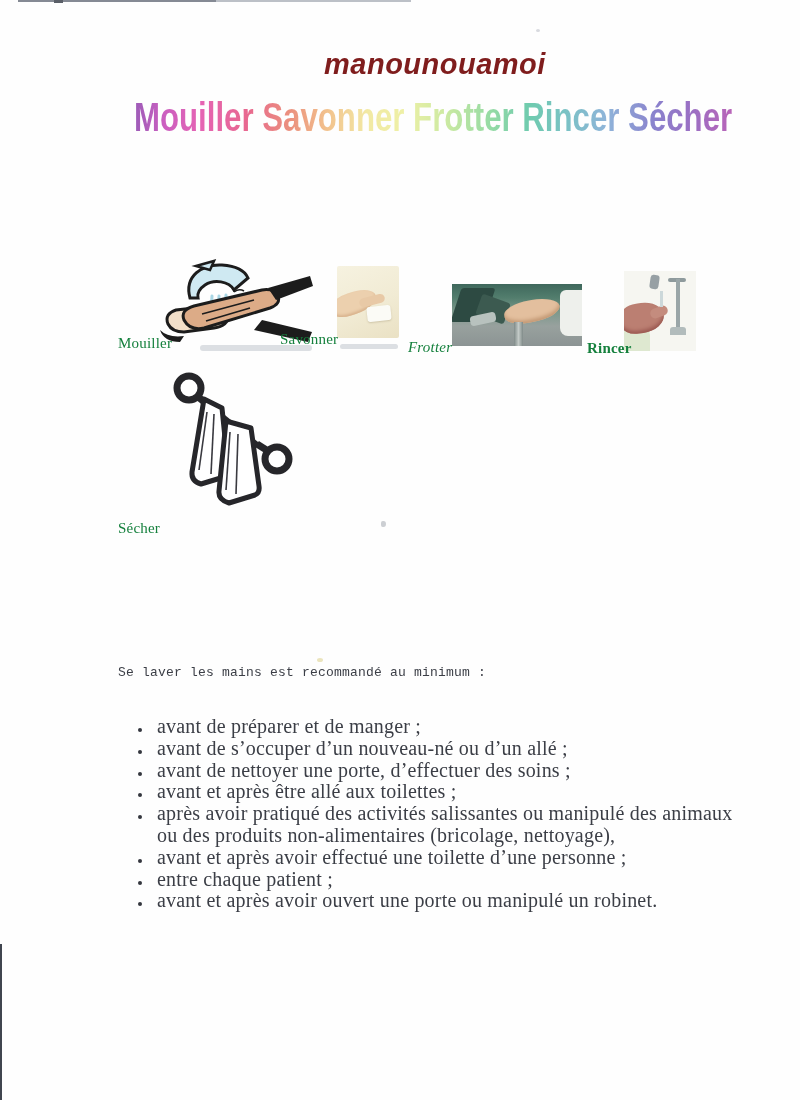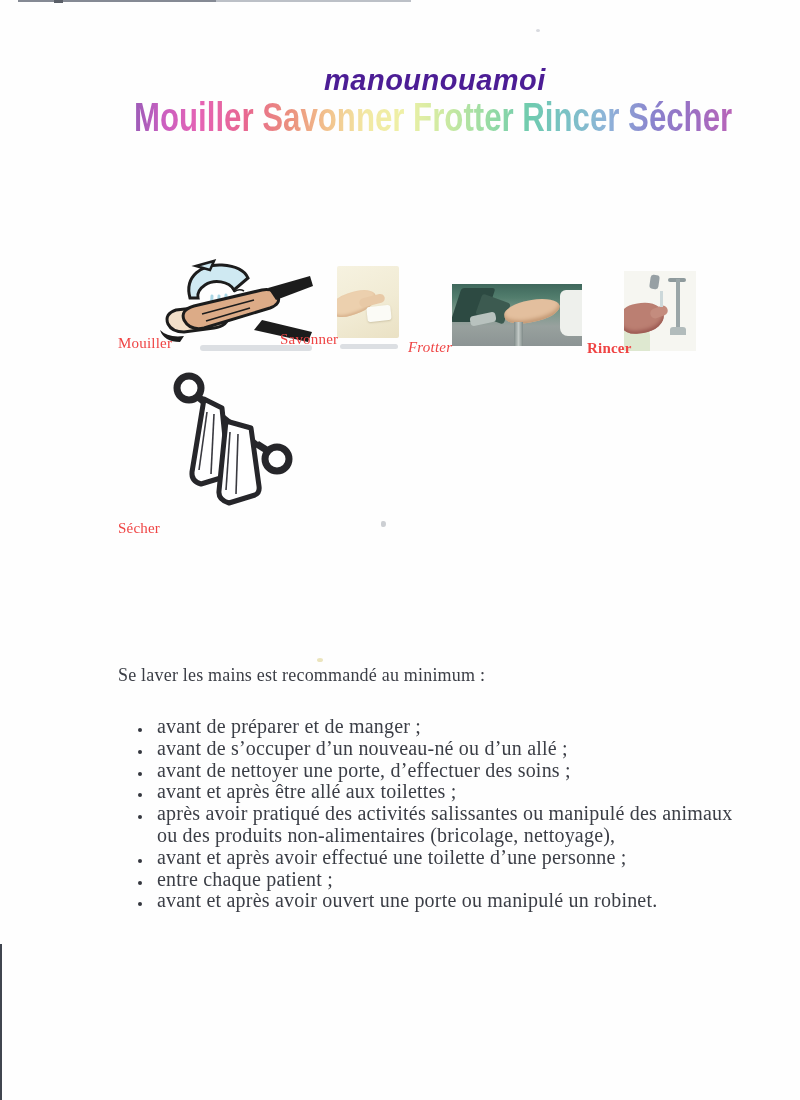--- a/index.html
+++ b/index.html
@@ -19,25 +19,25 @@
   .scan-top-line-dark  { position:absolute; left:18px;  top:0; width:198px; height:2px; background:#858a94; }
   .scan-top-line-light { position:absolute; left:216px; top:0; width:195px; height:2px; background:#bcc0c7; }
   .scan-top-notch      { position:absolute; left:54px;  top:0; width:9px;  height:3px; background:#5a5f68; }
   .scan-left-line      { position:absolute; left:0; top:944px; width:2px; height:156px; background:#40454f; }
   .speck-1 { position:absolute; left:317px; top:658px; width:6px; height:4px; background:#e6ddac; border-radius:50%; opacity:.8; }
   .speck-2 { position:absolute; left:381px; top:521px; width:5px; height:6px; background:#b6bac1; border-radius:40% 60% 60% 40%; opacity:.7; }
   .speck-3 { position:absolute; left:536px; top:29px; width:4px; height:3px; background:#d8dadf; border-radius:50%; }
 
   
   .watermark {
-    position: absolute; left: 324px; top: 64px;
+    position: absolute; left: 324px; top: 48px;
     font-family: "Liberation Sans", sans-serif;
     font-weight: bold; font-style: italic;
     font-size: 29px; letter-spacing: .5px;
-    color: #4c1d95;
+    color: #7f1d1d;
   }
   .rainbow-title {
     position: absolute; left: 134px; top: 95px;
     font-family: "Liberation Sans", sans-serif;
     font-weight: bold; font-size: 40px; line-height: 44px;
     white-space: nowrap;
     transform: scaleX(0.78); transform-origin: left top;
     color: #c06ab0;
     background: linear-gradient(90deg,
       #9c5cb8 0%, #cb5fc0 5%, #e564b4 11%, #e8688f 19%,
@@ -45,21 +45,21 @@
       #cdeaa2 52%, #99dca4 59%, #6fcbae 66%, #79c2c4 72%,
       #8fb4d9 79%, #8a82cd 87%, #9a70c4 93%, #b964b8 100%);
     -webkit-background-clip: text; background-clip: text;
     -webkit-text-fill-color: transparent;
   }
 
   
   .fig { position: absolute; }
   .step-label {
     position: absolute;
-    font-size: 15px; color: #ef4444; letter-spacing: .2px;
+    font-size: 15px; color: #15803d; letter-spacing: .2px;
   }
   .fig-shadow { position:absolute; background:#caced4; border-radius:3px; opacity:.65; }
 
   .photo { overflow: hidden; position: absolute; }
   .photo > div { position: absolute; }
 
   
   .savonner-photo { left:337px; top:266px; width:62px; height:72px;
     background: linear-gradient(155deg, #f6f2e0 0%, #f1ebd4 55%, #eae1c4 100%);
     border-radius: 2px; }
@@ -86,21 +86,21 @@
   .rincer-hands { left:-4px; top:32px; width:44px; height:30px; background:#bb7f72;
     border-radius: 46% 54% 58% 42%; transform: rotate(-8deg); box-shadow: inset 0 -3px 4px #9c5a52; }
   .rincer-thumb { left:26px; top:36px; width:18px; height:10px; background:#c48c7e; border-radius:6px; transform:rotate(-20deg); }
   .rincer-faucet-post { left:52px; top:8px; width:4px; height:52px; background:#9aa6a8; }
   .rincer-faucet-top { left:44px; top:7px; width:18px; height:4px; background:#8e9a9c; border-radius:2px; }
   .rincer-faucet-base { left:46px; top:56px; width:16px; height:8px; background:#b2bcbc; border-radius:3px 3px 0 0; }
   .rincer-sprayer { left:26px; top:4px; width:9px; height:14px; background:#97a0a4; border-radius:3px; transform:rotate(8deg); }
   .rincer-stream { left:36px; top:20px; width:3px; height:16px; background:#ccd8da; }
 
   
-  .intro-line { position:absolute; left:118px; top:665px; font-size:18px; letter-spacing:.2px; }
+  .intro-line { position:absolute; left:118px; top:665px; font-size:13px; letter-spacing:.2px;font-family:Liberation Mono, monospace; }
   .wash-list {
     position:absolute; left:118px; top:716px; width:640px;
     list-style: disc outside; padding-left: 34px;
     font-size: 20px; line-height: 21.8px; letter-spacing:.2px;
   }
   .wash-list li { padding-left: 5px; max-width: 592px; }
   .wash-list li::marker { font-size: 12px; color:#33363e; }
 </style>
 </head>
 <body>

